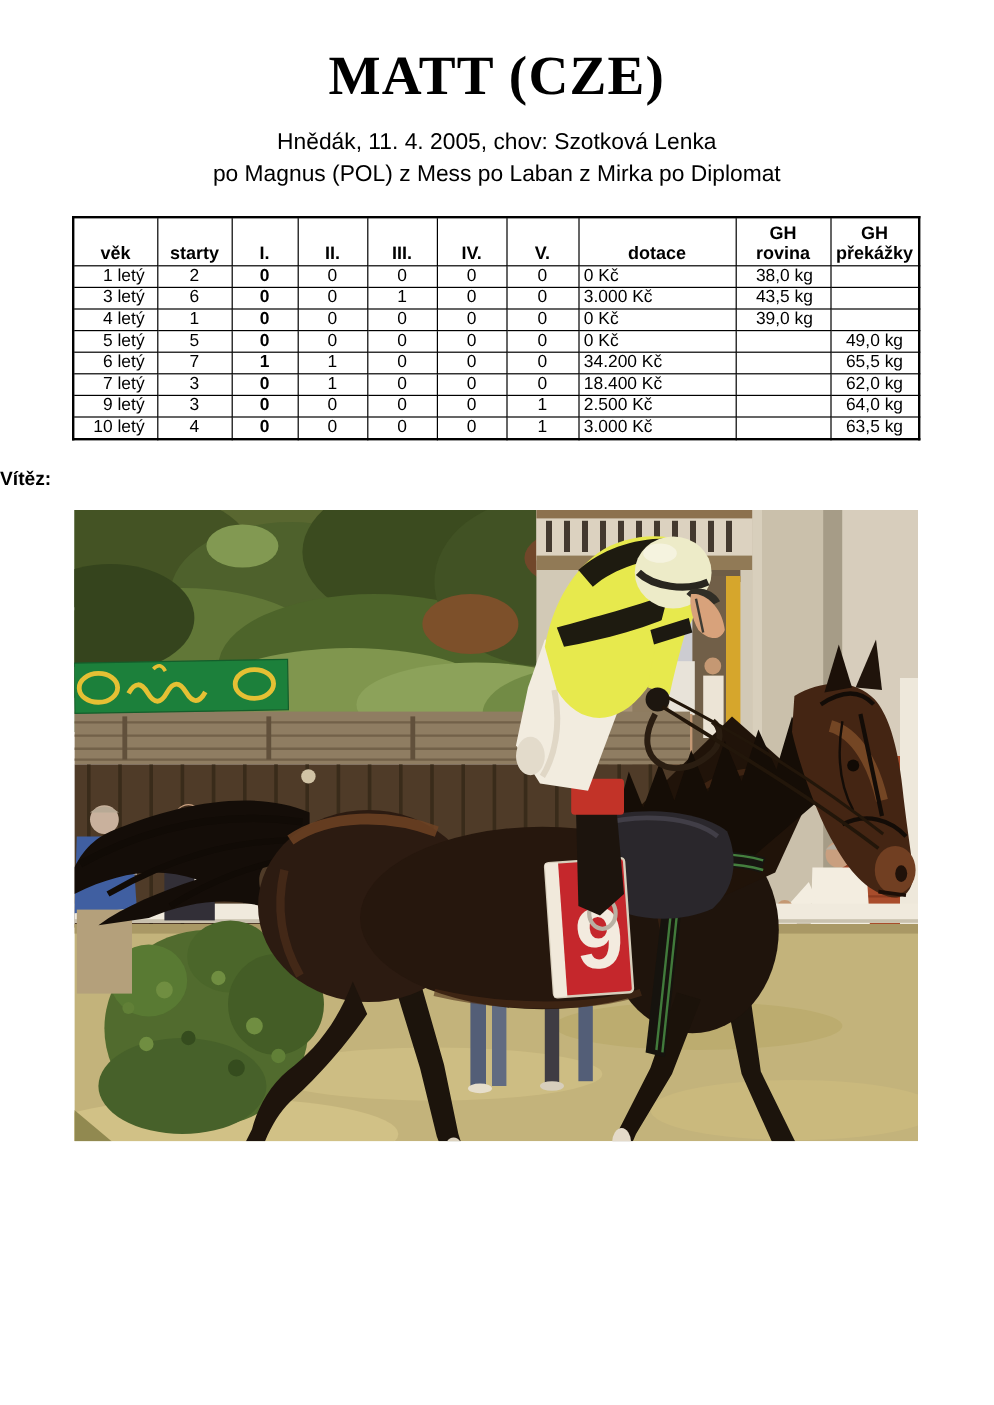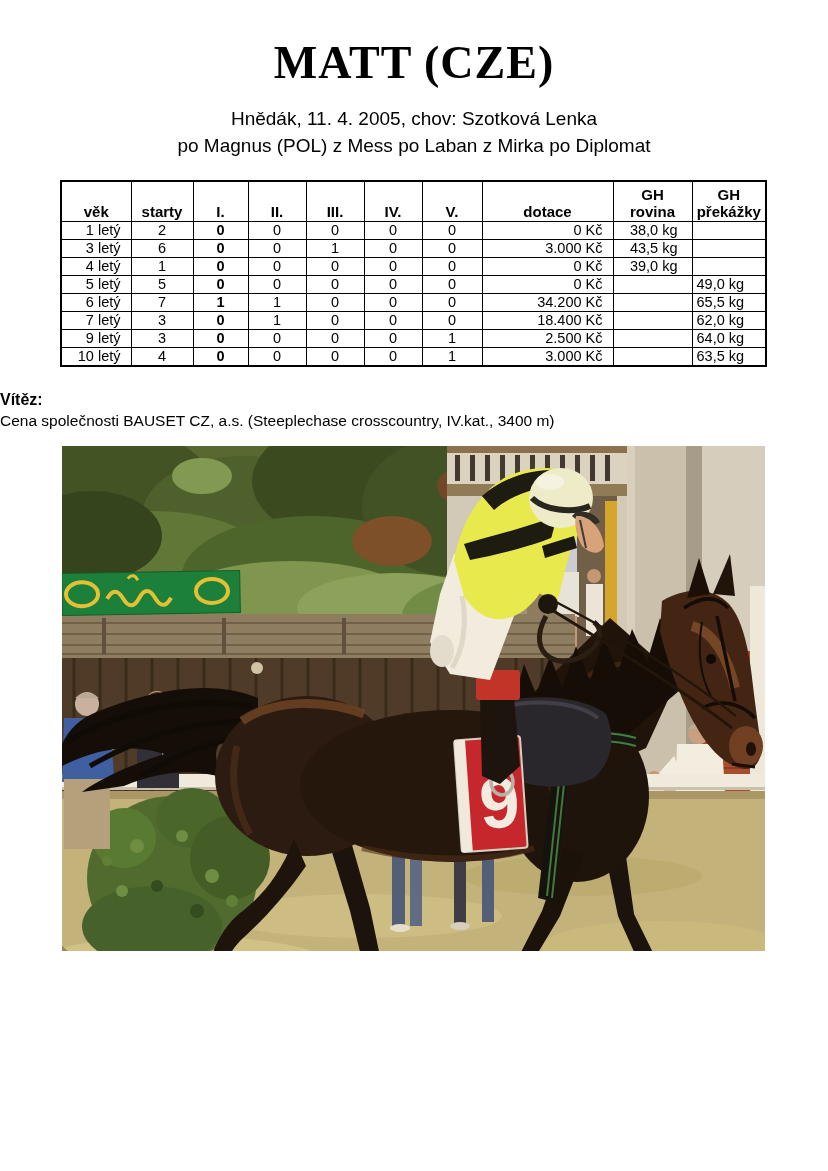--- a/index.html
+++ b/index.html
@@ -19,23 +19,23 @@
   table.results th{
     font-size:15px;font-weight:bold;text-align:center;vertical-align:bottom;
     padding:2px 2px 1px;white-space:pre-line;line-height:1.15;height:36px;
   }
   table.results td{font-size:14.5px;height:17px;padding:0 4px;line-height:1.05;}
   table.results td:nth-child(1){text-align:right;padding-right:10px;}
   table.results td:nth-child(2),table.results td:nth-child(3),
   table.results td:nth-child(4),table.results td:nth-child(5),
   table.results td:nth-child(6),table.results td:nth-child(7){text-align:center;}
   table.results td:nth-child(3){font-weight:bold;}
-  table.results td:nth-child(8){text-align:right;padding-right:10px;}
+  table.results td:nth-child(8){padding-right:10px;}
   table.results td:nth-child(9){text-align:right;padding-right:14px;}
-  table.results td:nth-child(10){text-align:left;padding-right:4px;}
+  table.results td:nth-child(10){text-align:center;padding-right:4px;}
   table.results tr.total td{font-weight:bold;font-size:19px;height:27px;}
   table.results tr.total td:first-child{font-size:14.5px;}
   .winner{margin-top:24px;text-align:left;}
   .winner .heading{font-weight:bold;font-size:16px;}
   .winner .text{font-size:15.5px;margin-top:3px;}
   .photo-wrap{margin:16px 0 0 62px;width:703px;height:601px;line-height:0;}
   .caption{margin-top:17px;text-align:center;font-size:15.5px;}
 </style>
 </head>
 <body>
@@ -173,21 +173,20 @@
           <td>1</td>
           <td>3.000 Kč</td>
           <td></td>
           <td>63,5 kg</td>
         </tr>
       </tbody>
   </table>
 
   <div class="winner">
     <div class="heading">Vítěz:</div>
-    <div class="text">Cena společnosti BAUSET CZ, a.s. (Steeplechase crosscountry, IV.kat., 3400 m)</div>
   </div>
 
   <div class="photo-wrap">
     <svg viewBox="0 0 703 601" width="703" height="601">
 
       <g>
         <rect x="0" y="0" width="560" height="185" fill="#556630"></rect>
         <ellipse cx="60" cy="40" rx="90" ry="55" fill="#3f5224"></ellipse>
         <ellipse cx="180" cy="70" rx="100" ry="60" fill="#49602c"></ellipse>
         <ellipse cx="300" cy="35" rx="110" ry="65" fill="#36491f"></ellipse>

